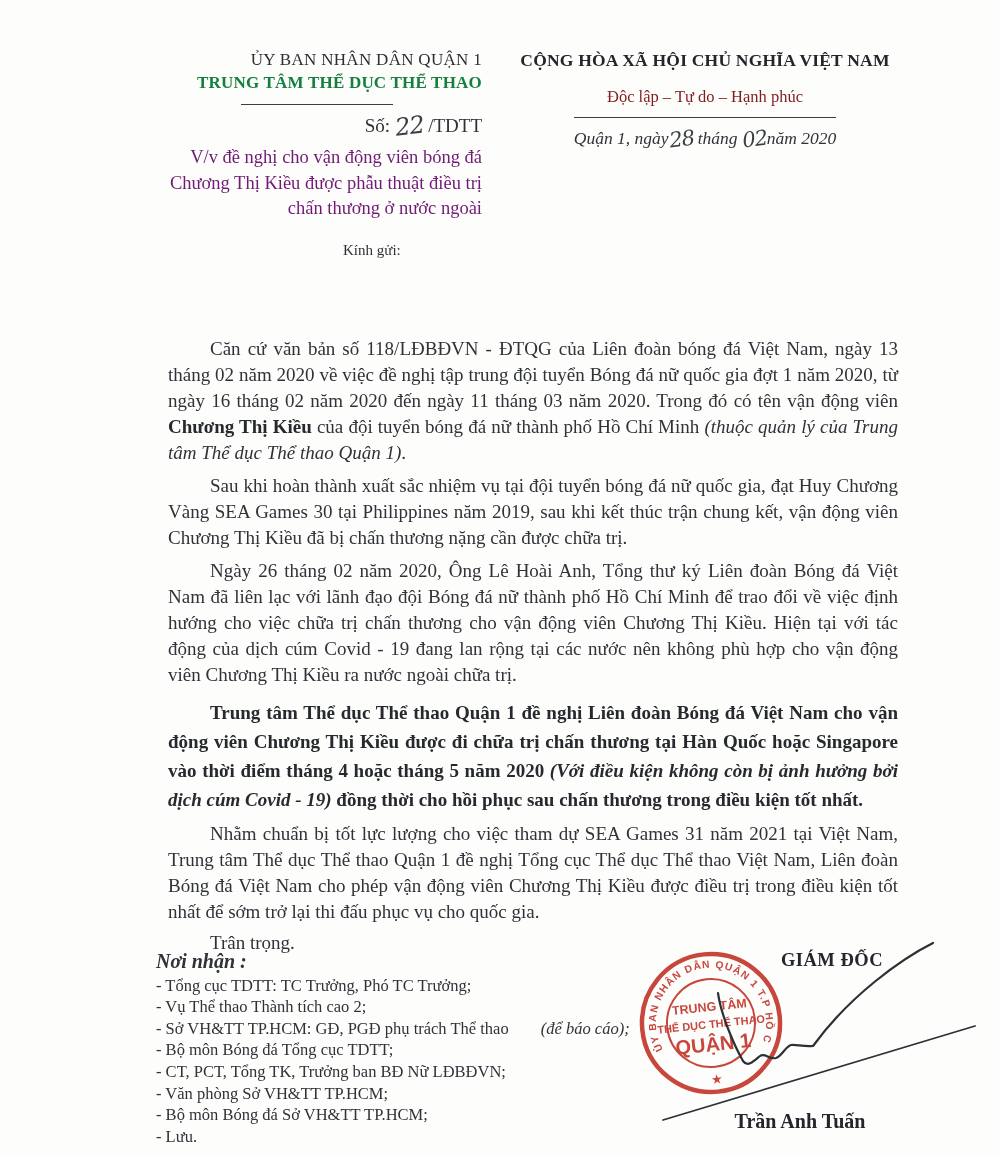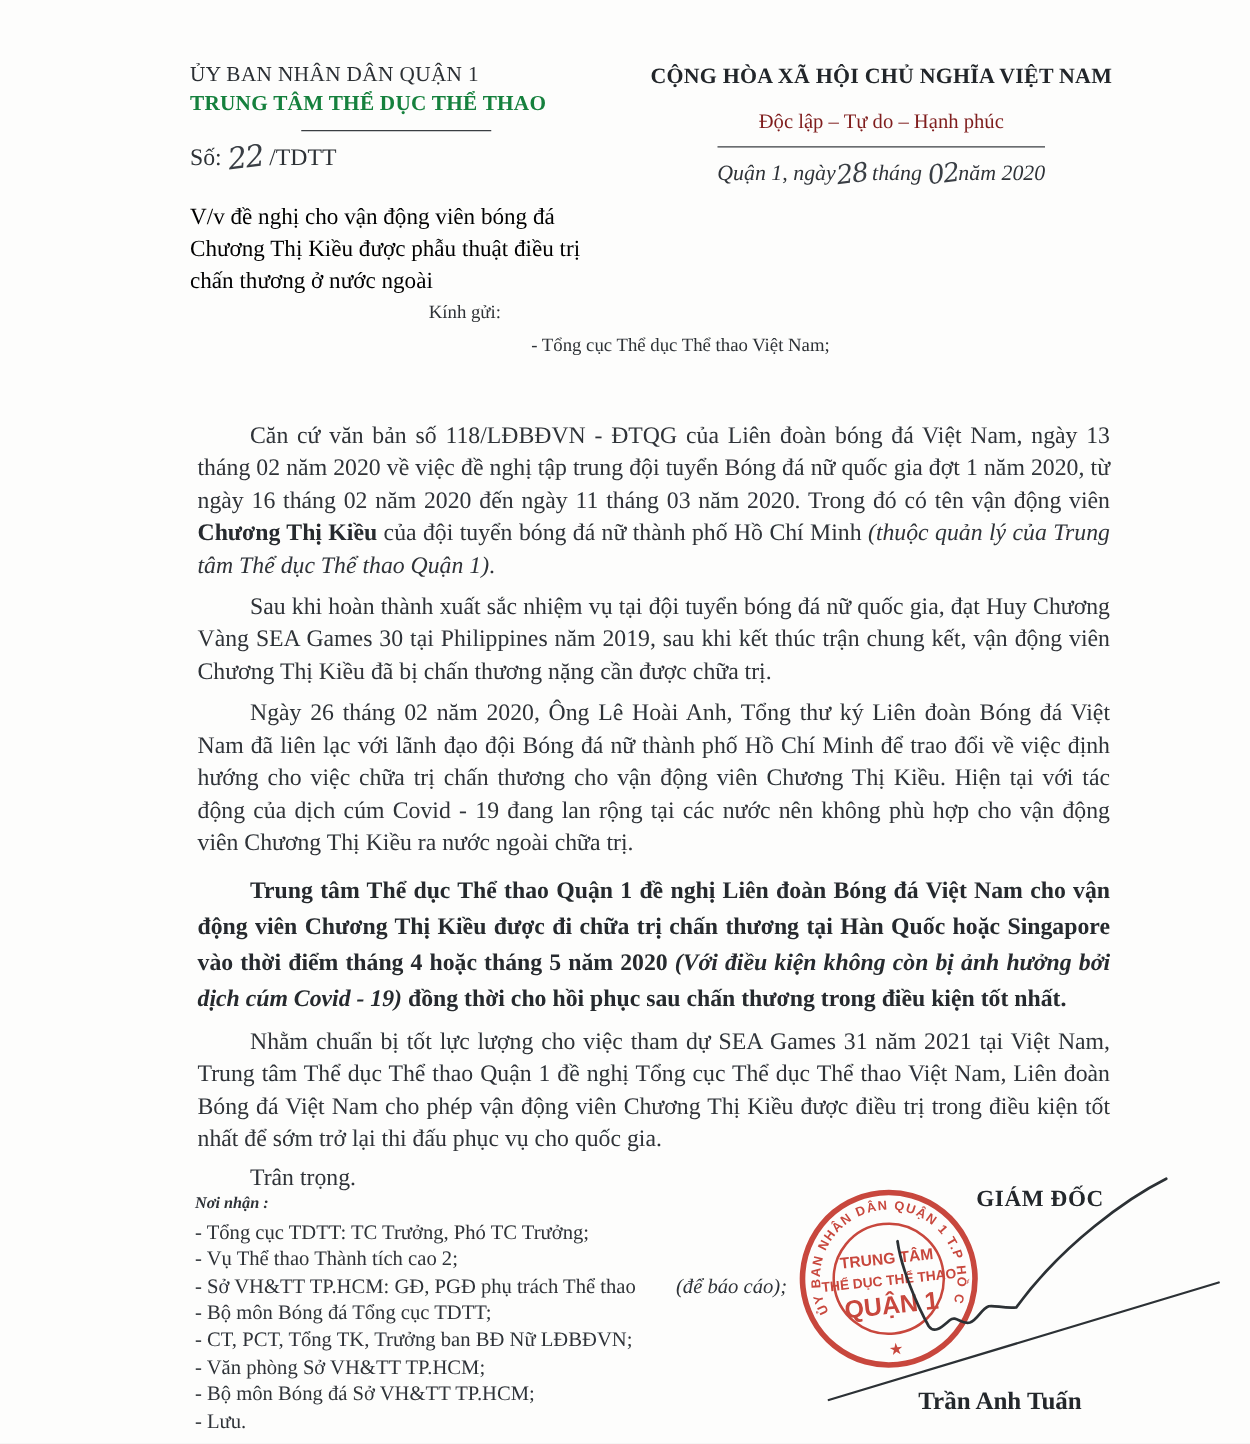--- a/index.html
+++ b/index.html
@@ -7,52 +7,52 @@
   .page{
     position:relative;
     width:1000px;height:1155px;
     margin:0 auto;
     background:#fdfdfc;
     color:#2e3236;
     font-family:"Liberation Serif","DejaVu Serif",serif;
     overflow:hidden;
   }
   
-  .header-left{position:absolute;left:152px;top:50px;width:330px;text-align:left;}
+  .header-left{position:absolute;left:152px;top:50px;width:330px;text-align:right;}
   .org-parent{font-size:17px;letter-spacing:.3px;color:#2b2f33;}
   .org-name{font-size:17px;font-weight:bold;letter-spacing:.2px;color:#15803d;margin-top:3px;}
   .rule-left{width:152px;border-top:1.6px solid #3a3e42;margin:11px auto 0;}
   .doc-number{font-size:19px;margin-top:7px;}
-  .doc-subject{font-size:18.5px;line-height:1.38;margin-top:24px;color:#000000;}
+  .doc-subject{font-size:18.5px;line-height:1.38;margin-top:8px;color:#701a75;}
   .header-right{position:absolute;left:505px;top:50px;width:400px;text-align:center;}
   .national-1{font-size:17.5px;font-weight:bold;letter-spacing:.2px;color:#22262a;}
   .national-2{font-size:16.5px;font-weight:normal;color:#7f1d1d;margin-top:16px;}
   .rule-right{width:262px;border-top:1.6px solid #3a3e42;margin:10px auto 0;}
   .date-line{font-size:17.5px;font-style:italic;margin-top:9px;color:#2f3338;}
   .handwritten{
     display:inline-block;
     font-family:"DejaVu Serif",serif;
     font-style:italic;font-size:24px;line-height:1;
     letter-spacing:-1px;transform:rotate(-7deg) translateY(2px);
     color:#3a3f45;
   }
   .handwritten.small{font-size:21px;}
   
   .recipients{position:absolute;left:343px;top:237px;font-size:15px;line-height:27px;}
   .recipients .items{margin-left:82px;}
   
-  .body-text{position:absolute;left:158px;top:336px;width:730px;font-size:19px;color:#2f3338;}
+  .body-text{position:absolute;left:168px;top:336px;width:730px;font-size:19px;color:#2f3338;}
   .body-text p{margin:0 0 7px;text-align:justify;text-indent:42px;line-height:26px;}
   .body-text p.strong{font-weight:bold;line-height:29px;color:#262a2e;margin-top:10px;}
   .body-text .b{font-weight:bold;color:#262a2e;}
   .body-text .i{font-style:italic;}
   .closing{text-indent:42px;font-size:19px;margin-top:4px;}
   
   .noi-nhan{position:absolute;left:156px;top:951px;width:510px;font-size:16.5px;line-height:21.6px;color:#2f3338;}
-  .noi-nhan .label{font-weight:bold;font-style:italic;font-size:13px;margin-bottom:2px;}
+  .noi-nhan .label{font-weight:bold;font-style:italic;font-size:20px;margin-bottom:2px;}
   .noi-nhan .i{font-style:italic;margin-left:28px;}
   
   .sig-title{position:absolute;left:732px;top:950px;width:200px;text-align:center;
     font-size:18.5px;font-weight:bold;letter-spacing:.5px;color:#23272b;}
   .sig-name{position:absolute;left:690px;top:1110px;width:220px;text-align:center;
     font-size:20px;font-weight:bold;color:#23272b;}
   .stamp-svg{position:absolute;left:636px;top:948px;opacity:.93;transform:rotate(-6deg);}
   .sig-strokes{position:absolute;left:618px;top:933px;}
 </style>
 </head>
@@ -75,21 +75,20 @@
     <div class="national-2">Độc lập – Tự do – Hạnh phúc</div>
     <div class="rule-right"></div>
     <div class="date-line"><span>Quận 1, ngày</span><span class="handwritten small">28</span>
       <span>tháng</span>
       <span class="handwritten small">02</span><span>năm 2020</span></div>
   </div>
 
   <div class="recipients">
     <div>Kính gửi:</div>
     <div class="items">
-      <div>- Tổng cục Thể dục Thể thao Việt Nam;</div>
     </div>
   </div>
 
   <div class="body-text">
     <p><span>Căn cứ văn bản số 118/LĐBĐVN - ĐTQG của Liên đoàn bóng đá Việt Nam, ngày 13 tháng 02 năm 2020 về việc đề nghị tập trung đội tuyển Bóng đá nữ quốc gia đợt 1 năm 2020, từ ngày 16 tháng 02 năm 2020 đến ngày 11 tháng 03 năm 2020. Trong đó có tên vận động viên </span><span class="b">Chương Thị Kiều</span><span> của đội tuyển bóng đá nữ thành phố Hồ Chí Minh </span><span class="i">(thuộc quản lý của Trung tâm Thể dục Thể thao Quận 1)</span><span>.</span></p>
     <p>Sau khi hoàn thành xuất sắc nhiệm vụ tại đội tuyển bóng đá nữ quốc gia, đạt Huy Chương Vàng SEA Games 30 tại Philippines năm 2019, sau khi kết thúc trận chung kết, vận động viên Chương Thị Kiều đã bị chấn thương nặng cần được chữa trị.</p>
     <p>Ngày 26 tháng 02 năm 2020, Ông Lê Hoài Anh, Tổng thư ký Liên đoàn Bóng đá Việt Nam đã liên lạc với lãnh đạo đội Bóng đá nữ thành phố Hồ Chí Minh để trao đổi về việc định hướng cho việc chữa trị chấn thương cho vận động viên Chương Thị Kiều. Hiện tại với tác động của dịch cúm Covid - 19 đang lan rộng tại các nước nên không phù hợp cho vận động viên Chương Thị Kiều ra nước ngoài chữa trị.</p>
     <p class="strong"><span>Trung tâm Thể dục Thể thao Quận 1 đề nghị Liên đoàn Bóng đá Việt Nam cho vận động viên Chương Thị Kiều được đi chữa trị chấn thương tại Hàn Quốc hoặc Singapore vào thời điểm tháng 4 hoặc tháng 5 năm 2020 </span><span class="i">(Với điều kiện không còn bị ảnh hưởng bởi dịch cúm Covid - 19)</span><span> đồng thời cho hồi phục sau chấn thương trong điều kiện tốt nhất.</span></p>
     <p>Nhằm chuẩn bị tốt lực lượng cho việc tham dự SEA Games 31 năm 2021 tại Việt Nam, Trung tâm Thể dục Thể thao Quận 1 đề nghị Tổng cục Thể dục Thể thao Việt Nam, Liên đoàn Bóng đá Việt Nam cho phép vận động viên Chương Thị Kiều được điều trị trong điều kiện tốt nhất để sớm trở lại thi đấu phục vụ cho quốc gia.</p>
     <div class="closing">Trân trọng.</div>

